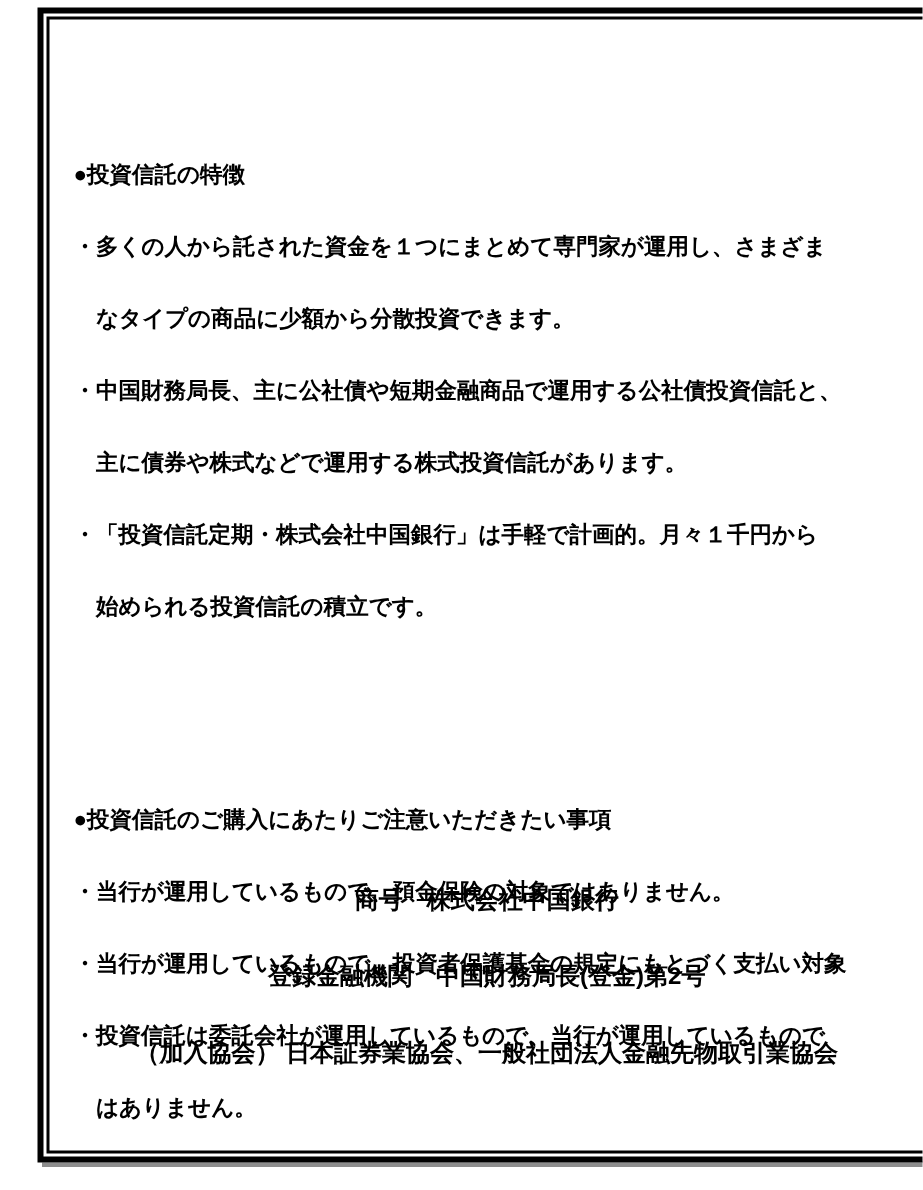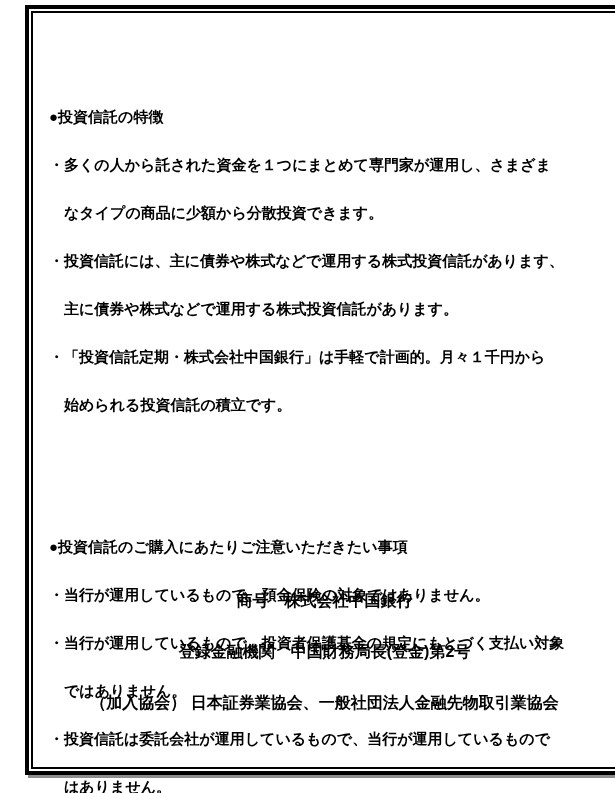--- a/index.html
+++ b/index.html
@@ -67,31 +67,30 @@
 
 <div class="page">
   <div class="frame">
     <div class="frame-inner">
       <div class="content">
 
         <div class="section">
           <span class="heading">●投資信託の特徴</span>
           <span class="line">・多くの人から託された資金を１つにまとめて専門家が運用し、さまざま</span>
           <span class="line">　なタイプの商品に少額から分散投資できます。</span>
-          <span class="line">・投資信託には、主に債券や株式などで運用する株式投資信託があります、</span>
+          <span class="line">・中国財務局長、主に公社債や短期金融商品で運用する公社債投資信託と、</span>
           <span class="line">　主に債券や株式などで運用する株式投資信託があります。</span>
           <span class="line">・「投資信託定期・株式会社中国銀行」は手軽で計画的。月々１千円から</span>
           <span class="line">　始められる投資信託の積立です。</span>
         </div>
 
         <div class="section">
           <span class="heading">●投資信託のご購入にあたりご注意いただきたい事項</span>
           <span class="line">・当行が運用しているもので、預金保険の対象ではありません。</span>
           <span class="line">・当行が運用しているもので、投資者保護基金の規定にもとづく支払い対象</span>
-          <span class="line">　ではありません。</span>
           <span class="line">・投資信託は委託会社が運用しているもので、当行が運用しているもので</span>
           <span class="line">　はありません。</span>
           
           
           
           
           
           
           
         </div>

